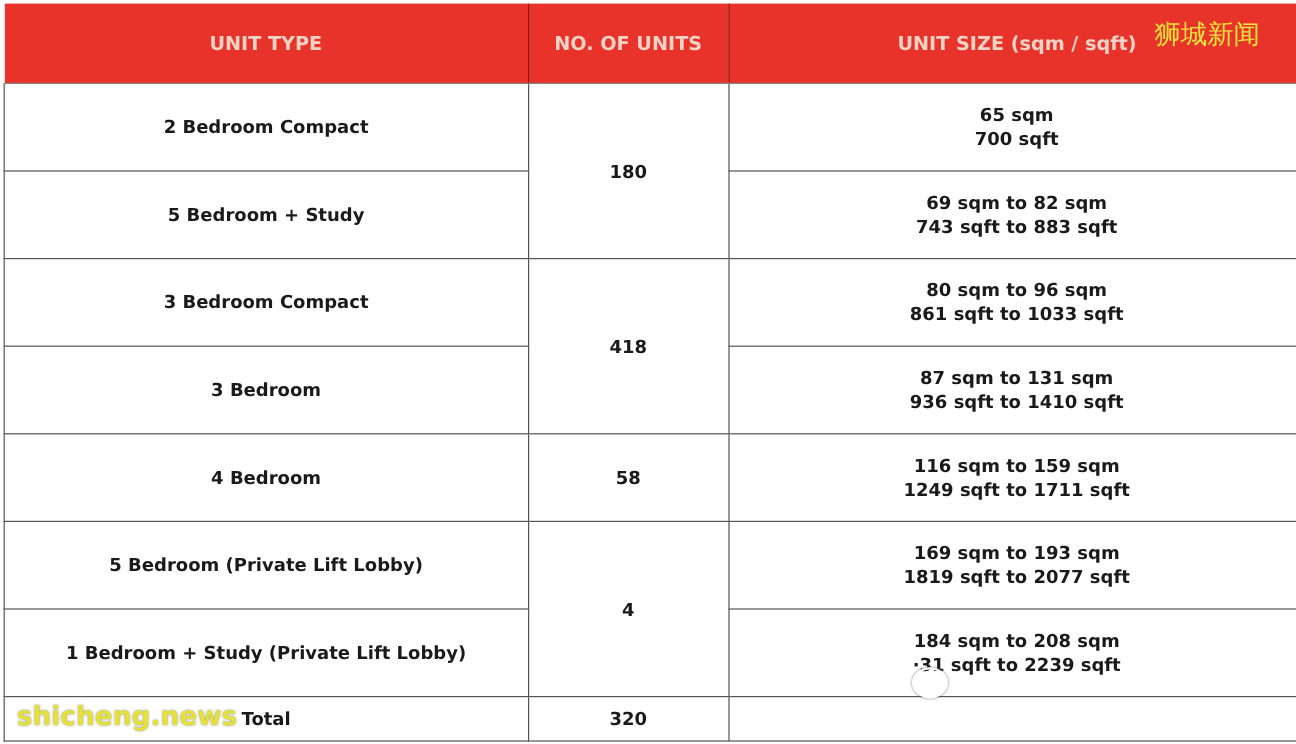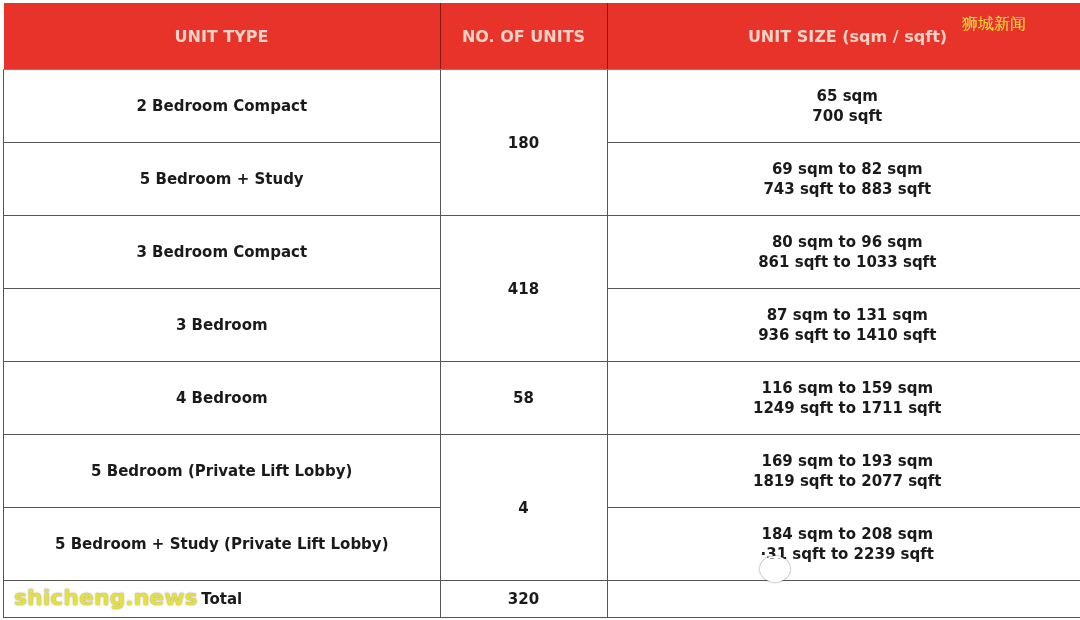--- a/index.html
+++ b/index.html
@@ -6,21 +6,21 @@
   body { width:1080px; height:620px; position:relative; overflow:hidden;
          font-family: "DejaVu Sans", sans-serif; color:#1a1a1a; }
   table { position:absolute; left:3px; top:3px; width:1076px; border-collapse:collapse; table-layout:fixed; }
   th { background:#e8332a; color:#f6d2c6; font-size:16px; font-weight:bold; height:64px;
        border-right:1.5px solid #8a1a14; border-bottom:1.5px solid #8a8080; }
   th:last-child { border-right:none; }
   td { border:1.5px solid #555; text-align:center; font-size:15px; font-weight:bold; line-height:20px; background:#fff; }
   tr.r td { height:70px; }
   tr.total td { height:34px; }
   .col1 { width:434px; } .col2 { width:164px; } .col3 { width:478px; }
-  .brand { position:absolute; left:962px; top:14px; color:#f2e23c; font-size:16px; font-family:"DejaVu Serif", serif; }
+  .brand { position:absolute; left:962px; top:14px; color:#f2e23c; font-size:22px; font-family:"DejaVu Serif", serif; }
   .wm-left { position:absolute; left:14px; top:585px; color:#e5e03a; font-size:22px; text-shadow:0 0 2px #888;font-weight:bold; }
   .wm-right { position:absolute; left:760px; top:554px; color:#fff; font-size:24px; text-shadow:0 0 2px #555, 0 0 1px #555; }
   .wm-icon { display:inline-block; width:26px; height:22px; border:2px solid #fff; border-radius:50%; box-shadow:0 0 2px #555; vertical-align:middle; margin-right:8px; }
 </style>
 </head>
 <body>
 
 <table>
   <tbody>
       <tr>
@@ -68,21 +68,21 @@
   </tr>
   <tr class="r">
     <td>5 Bedroom (Private Lift Lobby)</td>
     <td rowspan="2">4</td>
     <td>
           <div>169 sqm to 193 sqm</div>
           <div>1819 sqft to 2077 sqft</div>
         </td>
   </tr>
   <tr class="r">
-    <td>5 Bedroom + Study (Private Lift Lobby)</td>
+    <td>1 Bedroom + Study (Private Lift Lobby)</td>
     <td>
           <div>184 sqm to 208 sqm</div>
           <div>·31 sqft to 2239 sqft</div>
         </td>
   </tr>
   <tr class="total">
     <td>Total</td>
     <td>320</td>
     <td></td>
   </tr>

